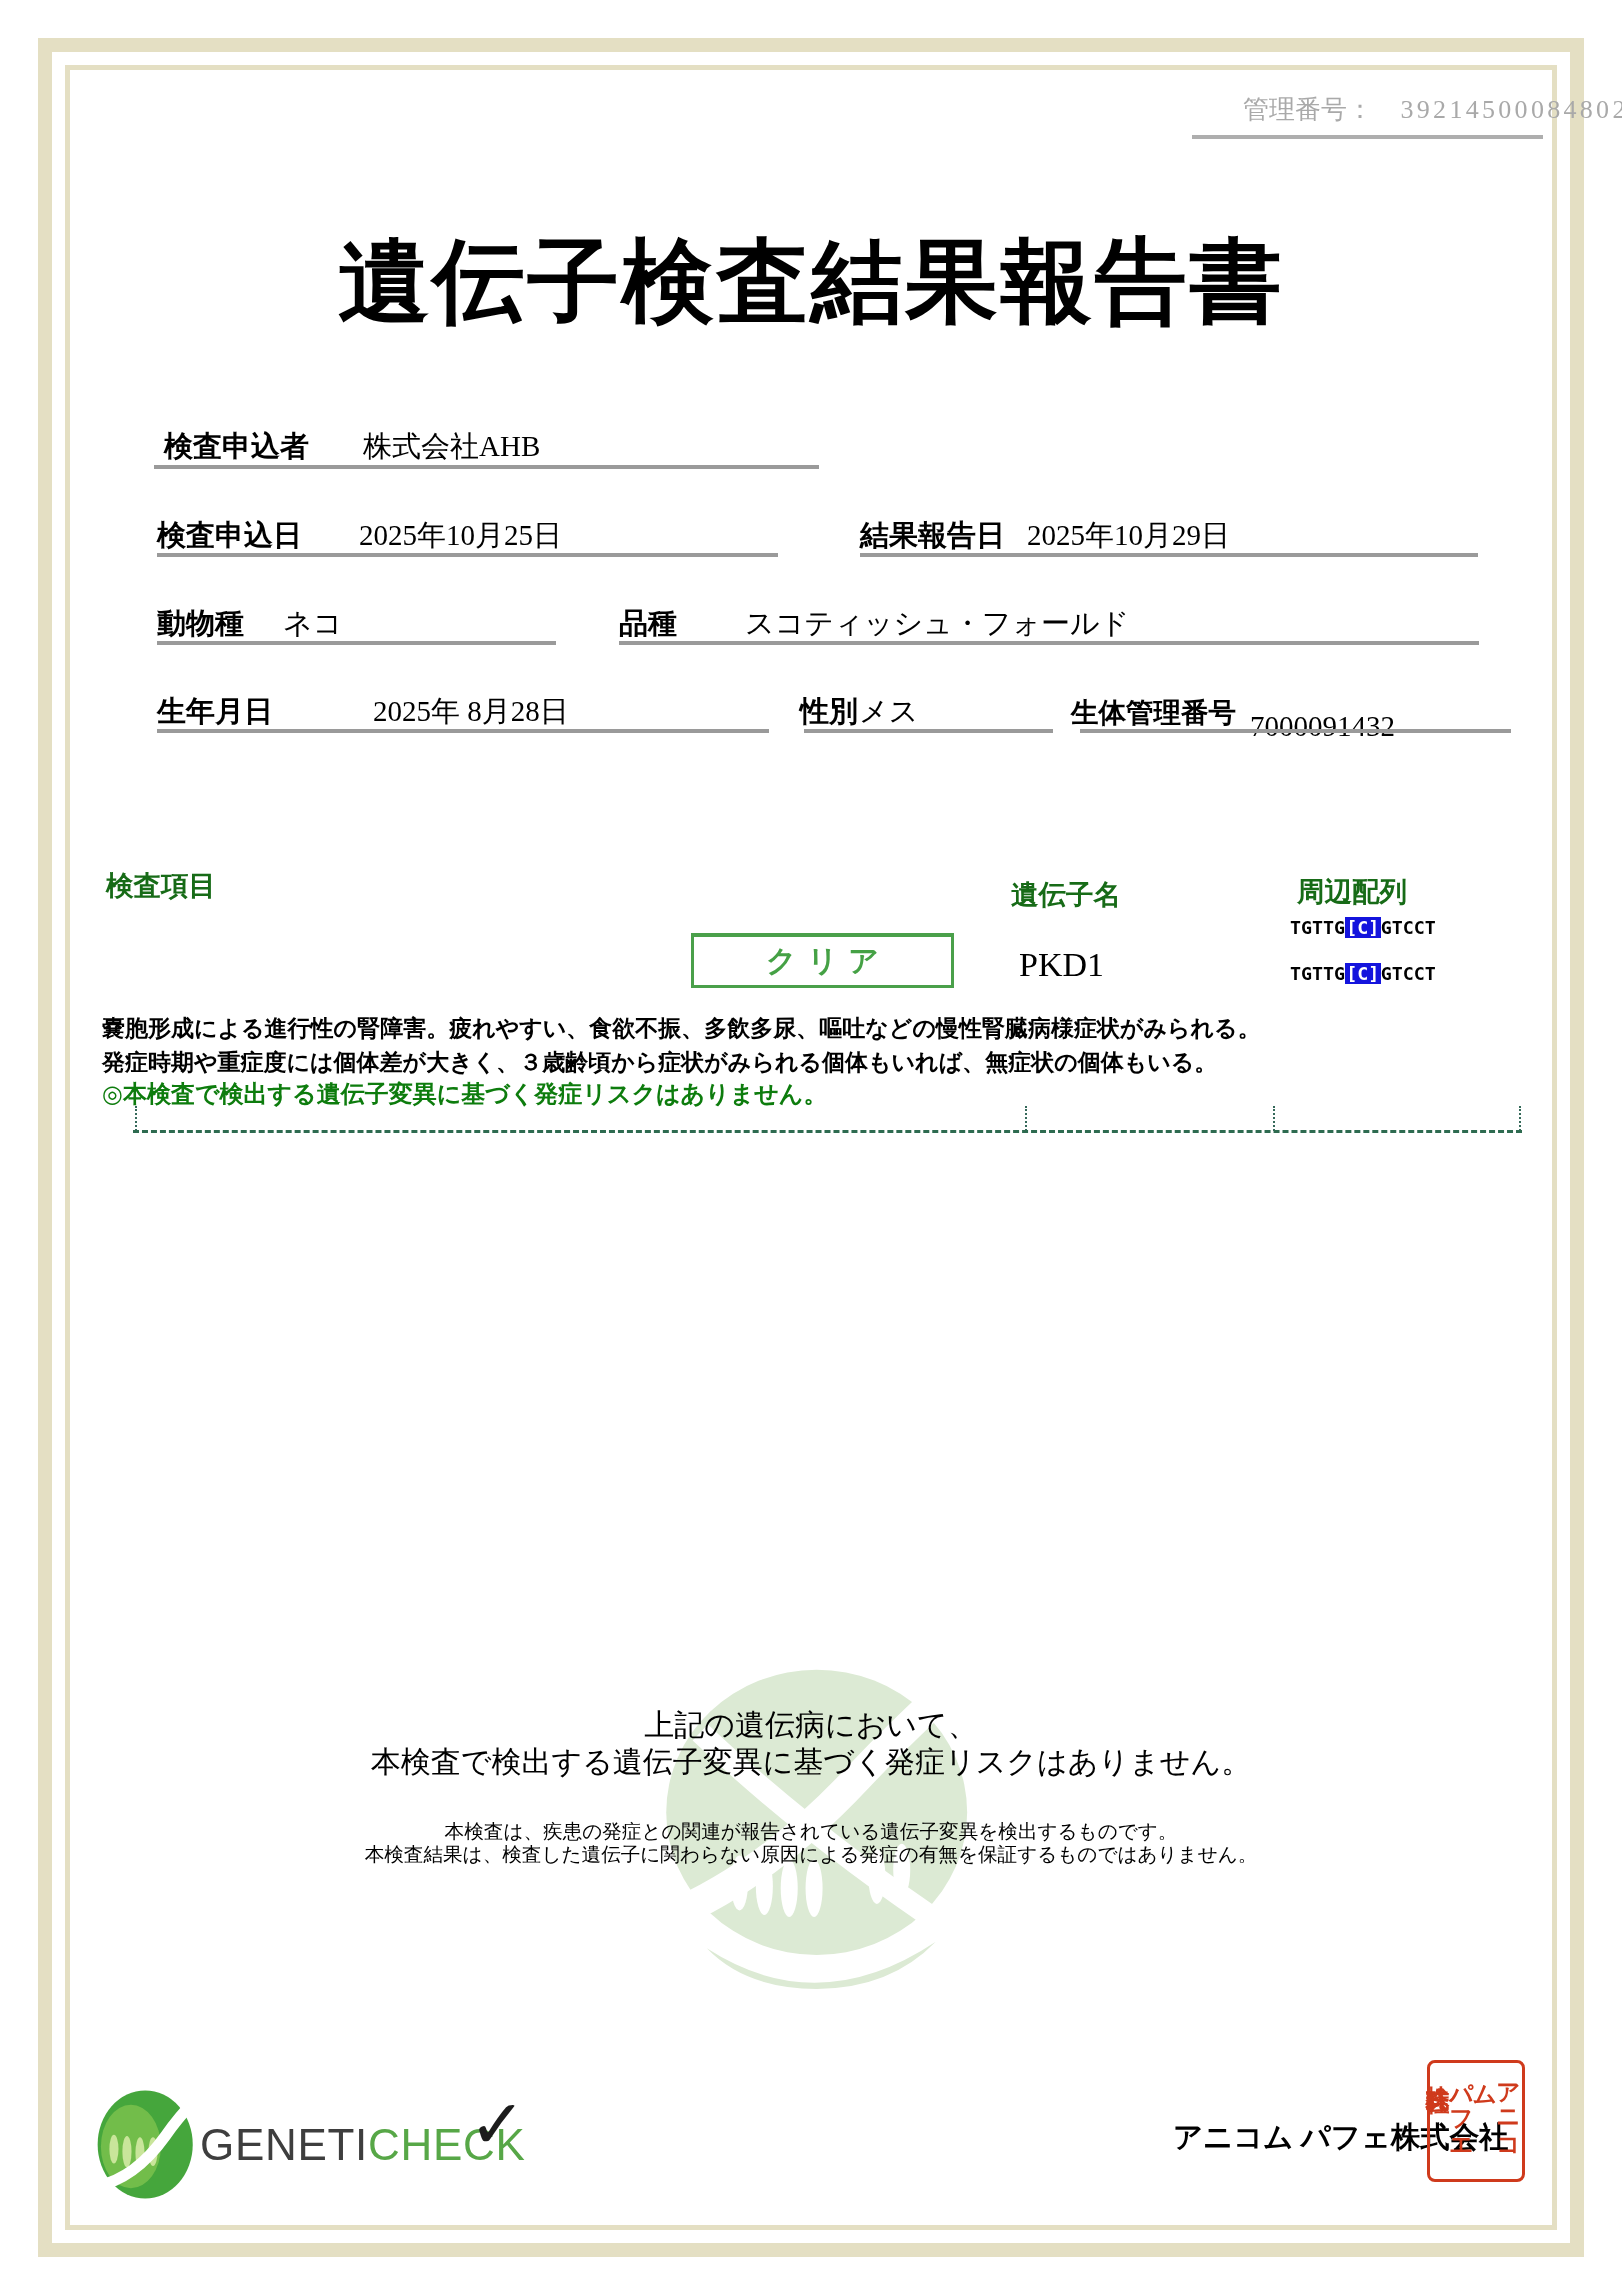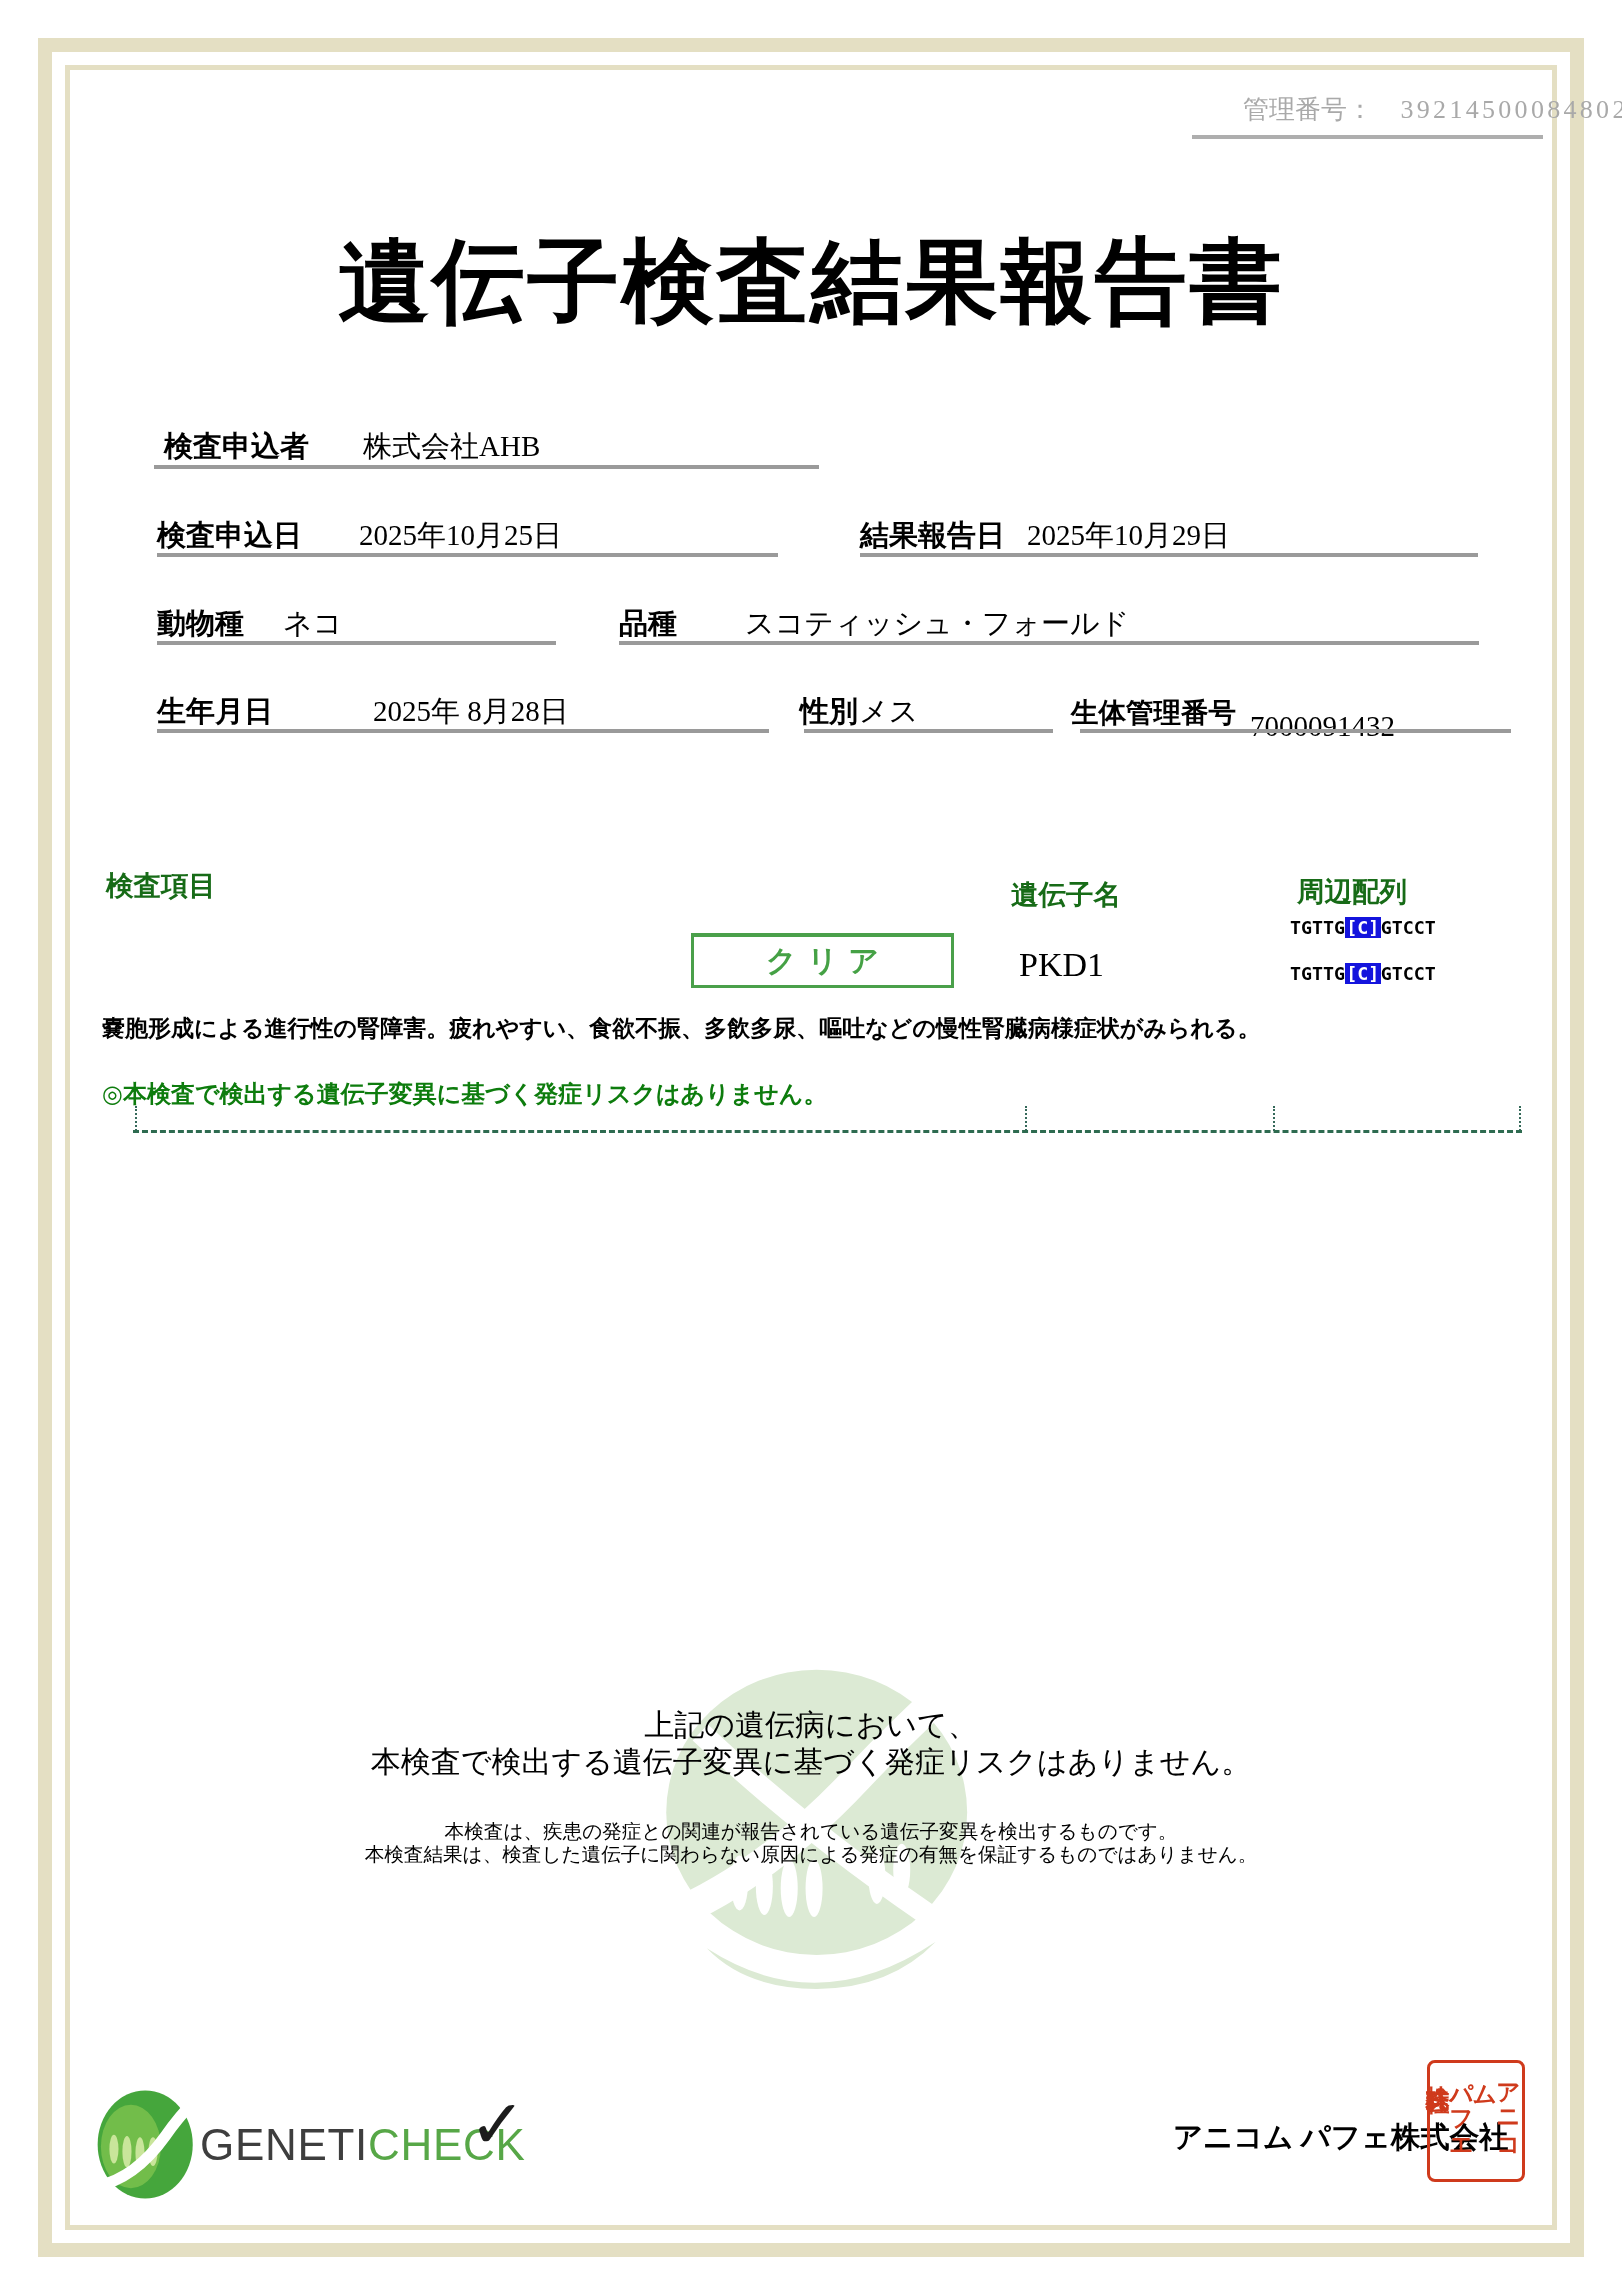--- a/index.html
+++ b/index.html
@@ -114,20 +114,21 @@
   <span class="gene" style="left:1019px;top:946px;">PKD1</span>
 
   <div class="seq mono" style="top:917px;">
     <span>TGTTG</span><span class="variant">[C]</span><span>GTCCT</span>
   </div>
   <div class="seq mono" style="top:963px;">
     <span>TGTTG</span><span class="variant">[C]</span><span>GTCCT</span>
   </div>
 
   <div class="desc" style="top:1013px;">嚢胞形成による進行性の腎障害。疲れやすい、食欲不振、多飲多尿、嘔吐などの慢性腎臓病様症状がみられる。</div>
+  <div class="desc" style="top:1047px;">発症時期や重症度には個体差が大きく、３歳齢頃から症状がみられる個体もいれば、無症状の個体もいる。</div>
   <div class="risk" style="top:1078px;">◎本検査で検出する遺伝子変異に基づく発症リスクはありません。</div>
 
   <div class="col-dot" style="left:135px;"></div>
   <div class="col-dot" style="left:1025px;"></div>
   <div class="col-dot" style="left:1273px;"></div>
   <div class="col-dot" style="left:1519px;"></div>
   <div class="row-dash"></div>
 
   <svg class="watermark" width="314" height="322" viewBox="0 0 480 492">
     <ellipse cx="238" cy="222" rx="230" ry="218" fill="#dcead4"></ellipse>

